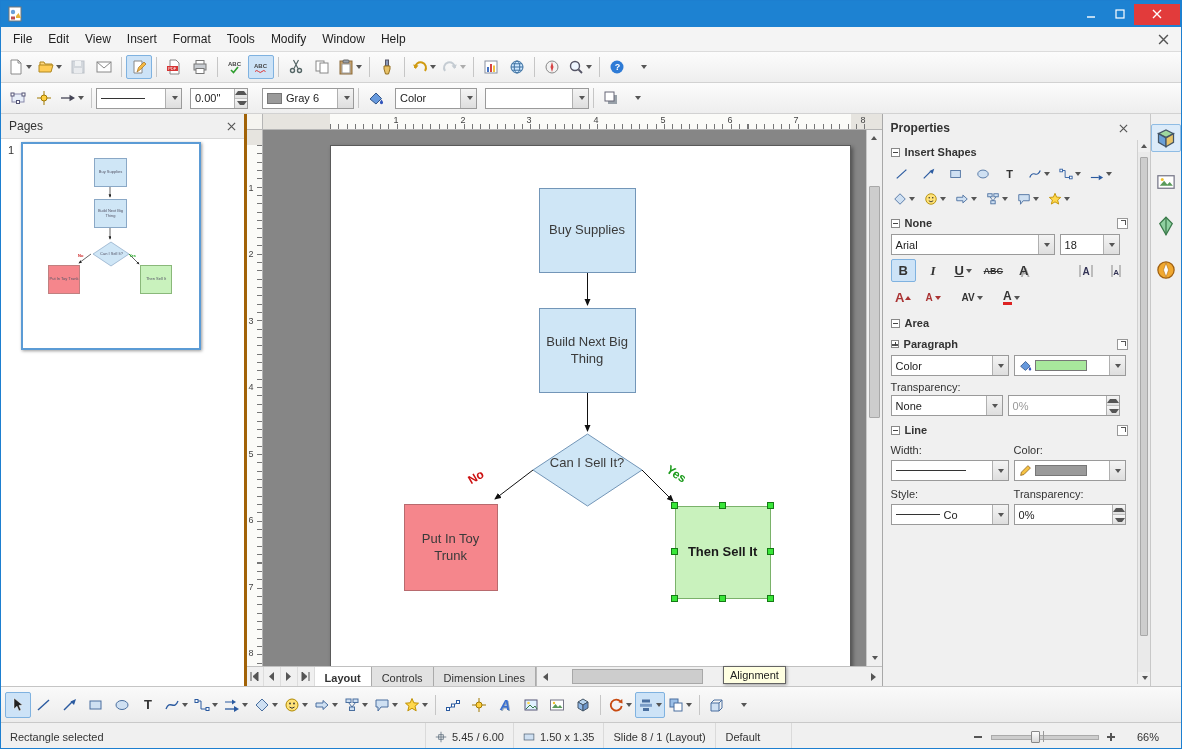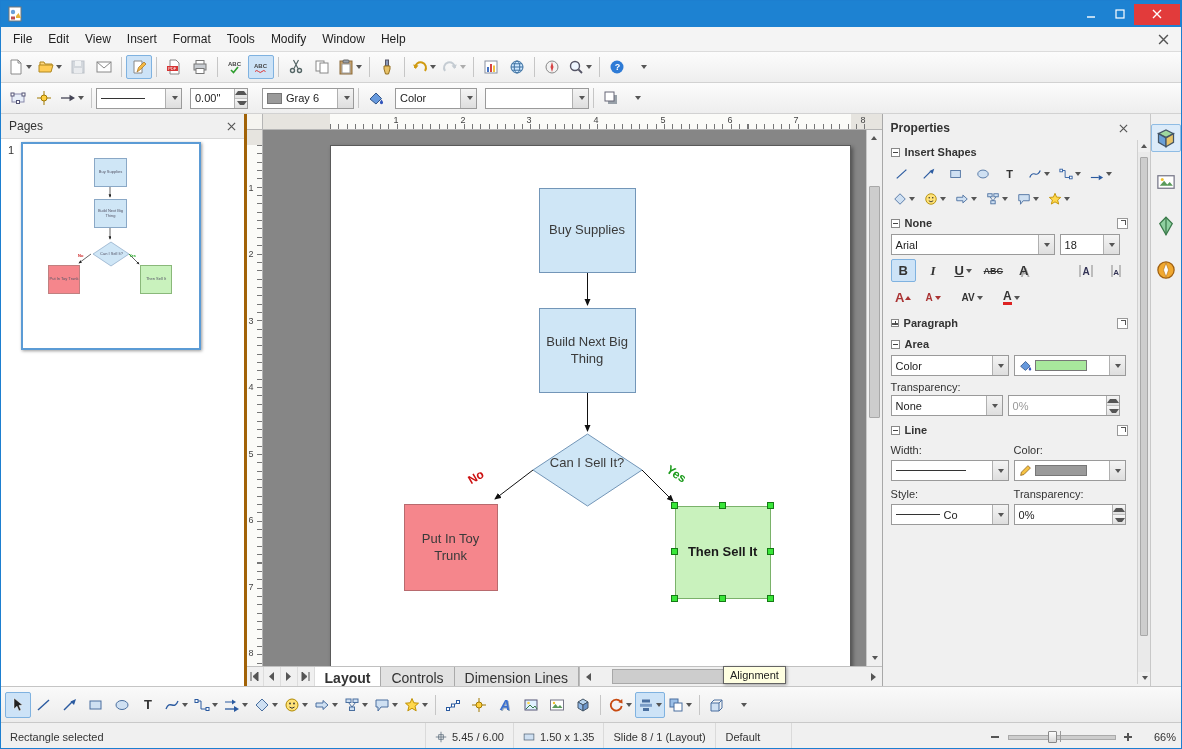--- a/index.html
+++ b/index.html
@@ -61,21 +61,21 @@
 .fbox.red{background:#f5868c;border-color:#b86a6e}
 .fbox.green{background:#c9f2bd;border-color:#7ab26a;font-weight:bold;color:#1a1a1a}
 .dtext{position:absolute;text-align:center;font-size:13px;color:#3a3a3a;line-height:1.2}
 .branch{position:absolute;font-size:12px;font-weight:bold}
 .hd{position:absolute;width:7px;height:7px;background:#39e639;border:1px solid #157a15}
 
 .vscroll{width:16px;background:#f0f0f0;border-left:1px solid #c8c8c8;display:flex;flex-direction:column}
 .sbtn{height:16px;display:flex;align-items:center;justify-content:center;background:#f0f0f0}
 .strack{flex:1;position:relative}
 .sthumb{position:absolute;left:2px;right:2px;background:#cdcdcd;border:1px solid #a8a8a8;border-radius:1px}
-.tabrow{height:20px;display:flex;align-items:stretch;background:#f0f0f0;border-top:1px solid #c0c0c0;font-size:14px}
+.tabrow{height:20px;display:flex;align-items:stretch;background:#f0f0f0;border-top:1px solid #c0c0c0;font-size:11px}
 .navbtn{width:17px;display:flex;align-items:center;justify-content:center;border-right:1px solid #ddd}
 .tab{padding:2px 10px 0;border-right:1px solid #aaa;background:#e2e2e2;display:flex;align-items:center;color:#333}
 .tab.active{background:#fff;font-weight:bold}
 .hscroll{flex:1;display:flex;align-items:center;border-left:1px solid #bbb;background:#f0f0f0}
 .hbtn{width:16px;height:100%;display:flex;align-items:center;justify-content:center}
 .htrack{flex:1;position:relative;height:100%}
 .hthumb{position:absolute;top:2px;bottom:2px;left:6%;width:42%;background:#cdcdcd;border:1px solid #a8a8a8}
 
 .props{width:272px;background:#f0f0f0;border-left:1px solid #a8a8a8;position:relative;font-size:11px;padding-right:14px}
 .props-head{display:flex;align-items:center;padding:7px 8px 5px}
@@ -725,28 +725,28 @@
             <span class="gl" style="font-size:10px">AV</span>
             <div class="dd"></div>
           </div>
         <div class="pbtn" style="margin-left:8px">
             <span class="gl" style="font-size:12px;border-bottom:3px solid #d22;line-height:1">A</span>
             <div class="dd"></div>
           </div>
       </div>
 
       <div class="sect-h">
+        <span class="exp"></span>
+        <span>Area</span>
+      </div>
+
+      <div class="sect-h">
         <span class="exp plus"></span>
         <span>Paragraph</span>
         <span class="launcher"></span>
-      </div>
-
-      <div class="sect-h">
-        <span class="exp"></span>
-        <span>Area</span>
       </div>
       <div class="prow">
         <div class="combo" style="width:118px">
             <span>Color</span>
             <div class="cbtn">
               <div class="dd"></div>
             </div>
           </div>
         <div class="combo" style="width:112px">
             <svg width="13" height="13" viewBox="0 0 16 16" style="margin-right:3px">
@@ -1072,20 +1072,20 @@
           <div class="minus"></div>
         </div>
       <div class="ztrack">
           <div class="znotch"></div>
           <div class="zthumb"></div>
         </div>
       <div class="zbtn">
           <div class="plus"></div>
         </div>
     </div>
-    <div class="seg" style="border-right:none;padding-right:5px">
+    <div class="seg" style="border-right:none;padding-right:22px">
         <span>66%</span>
       </div>
   </div>
 
   <div class="tooltip"><span>Alignment</span></div>
 
 </div>
 
 </body></html>

